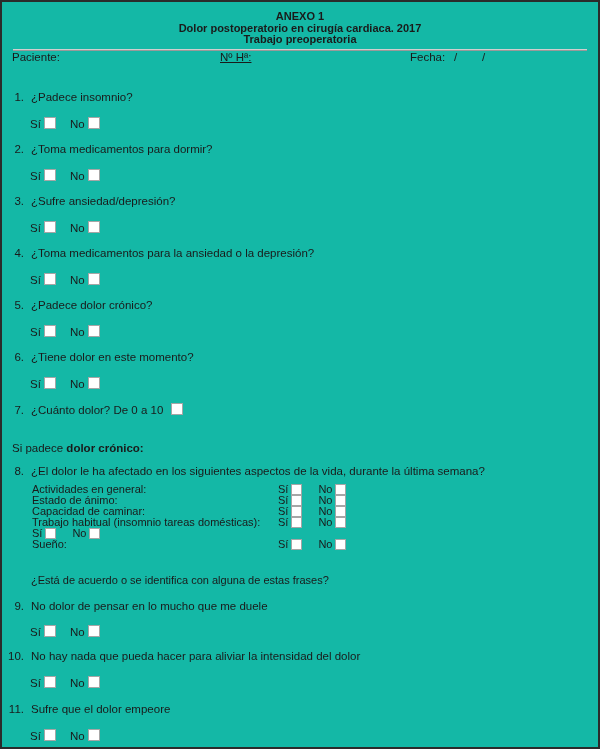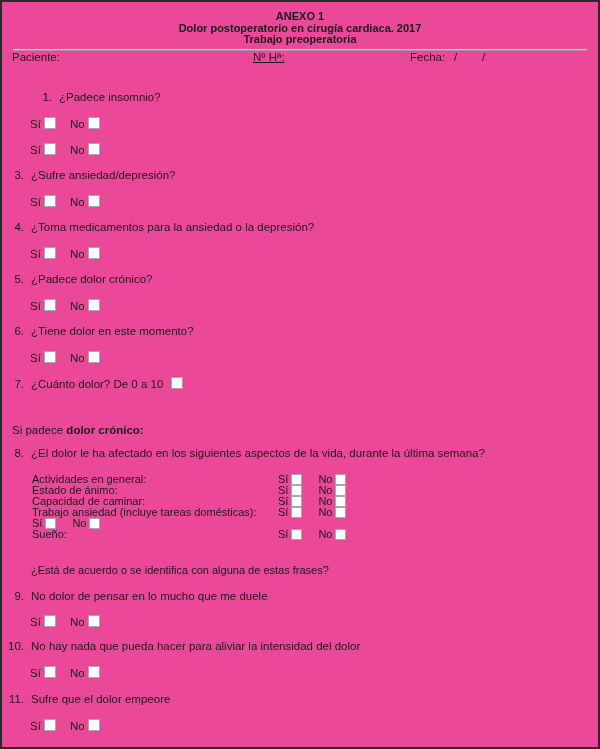--- a/index.html
+++ b/index.html
@@ -1,51 +1,51 @@
 <!DOCTYPE html>
 <html><head>
 <meta charset="utf-8">
 <style>
   html,body{margin:0;padding:0;background:#fff;}
   .page{
     position:relative;
     width:600px;height:749px;
     box-sizing:border-box;
     border:2px solid #2b2b2b;
-    background:#ec4899;
+    background:#14b8a6;
     font-family:"Liberation Sans","DejaVu Sans",sans-serif;
     color:#1a1a1a;
     overflow:hidden;
   }
   .hdr{ text-align:center; font-weight:bold; font-size:11px; line-height:11.5px; }
   .hdr-wrap{ padding-top:9px; }
   .rule{ height:2px; background:#999; margin:3px 11px 0 11px; border-top:1px solid #cfcfcf; box-sizing:border-box; }
   .info{ position:relative; height:13px; font-size:11.5px; }
   .info span{ position:absolute; top:0; white-space:pre; }
   .lbl-paciente{ left:10px; }
-  .lbl-nh{ left:251px;text-decoration:underline; }
+  .lbl-nh{ left:218px;text-decoration:underline; }
   .lbl-fecha{ left:408px; }
   .slash1{ left:452px; }
   .slash2{ left:480px; }
   .q{ font-size:11.5px; line-height:13px; }
   .qline{ margin-top:13px; }
-  .q1line{ margin-top:27px;padding-left:28px; }
+  .q1line{ margin-top:27px; }
   .qnum{ display:inline-block; width:22px; text-align:right; }
   .qtext{ margin-left:7px; }
   .arow{ padding-left:28px; margin-top:13px; height:13px; }
   .cb{
     display:inline-block; width:10px; height:10px;
     border:1px solid #a6a6a6; background:#fff;
     vertical-align:-1px; margin-left:3px;
   }
   .no-group{ margin-left:14px; }
   .cb-inline{ margin-left:8px; }
-  .sec-intro{ margin-top:33px; padding-left:10px; font-size:11.5px; }
+  .sec-intro{ margin-top:25px; padding-left:10px; font-size:11.5px; }
   .q8block{ margin-top:10px; }
-  .aspects{ margin-top:14px; }
+  .aspects{ margin-top:6px; }
   .aspect{ display:flex; align-items:center; padding-left:30px; height:11px; font-size:11px; line-height:11px; }
   .aspect-label{ width:246px; }
   .aspect .cb{ width:9px; height:9px; vertical-align:0; }
   .aspect .no-group{ margin-left:16px; }
   .phrases{ margin-top:24px; padding-left:29px; font-size:11px; }
   .mt12{ margin-top:12px; }
   .mt14{ margin-top:14px; }
   b{ font-weight:bold; }
 </style>
 </head>
@@ -70,20 +70,23 @@
 
   <div class="q">
 
     <div class="qline q1line">
       <span class="qnum">1.</span><span class="qtext">¿Padece insomnio?</span>
     </div>
     <div class="arow">
       <span>Sí</span><span class="cb"></span><span class="no-group">No</span><span class="cb"></span>
     </div>
 
+    <div class="qline">
+      <span class="qnum">2.</span><span class="qtext">¿Toma medicamentos para dormir?</span>
+    </div>
     <div class="arow">
       <span>Sí</span><span class="cb"></span><span class="no-group">No</span><span class="cb"></span>
     </div>
 
     <div class="qline">
       <span class="qnum">3.</span><span class="qtext">¿Sufre ansiedad/depresión?</span>
     </div>
     <div class="arow">
       <span>Sí</span><span class="cb"></span><span class="no-group">No</span><span class="cb"></span>
     </div>
@@ -137,21 +140,21 @@
             <span class="cb"></span>
         </div>
         <div class="aspect">
           <span class="aspect-label">Capacidad de caminar:</span>
           <span>Sí</span>
             <span class="cb"></span>
           <span class="no-group">No</span>
             <span class="cb"></span>
         </div>
         <div class="aspect">
-          <span class="aspect-label">Trabajo ansiedad (incluye tareas domésticas):</span>
+          <span class="aspect-label">Trabajo habitual (insomnio tareas domésticas):</span>
           <span>Sí</span>
             <span class="cb"></span>
           <span class="no-group">No</span>
             <span class="cb"></span>
         </div>
         <div class="aspect">
           <span>Sí</span>
             <span class="cb"></span>
           <span class="no-group">No</span>
             <span class="cb"></span>

